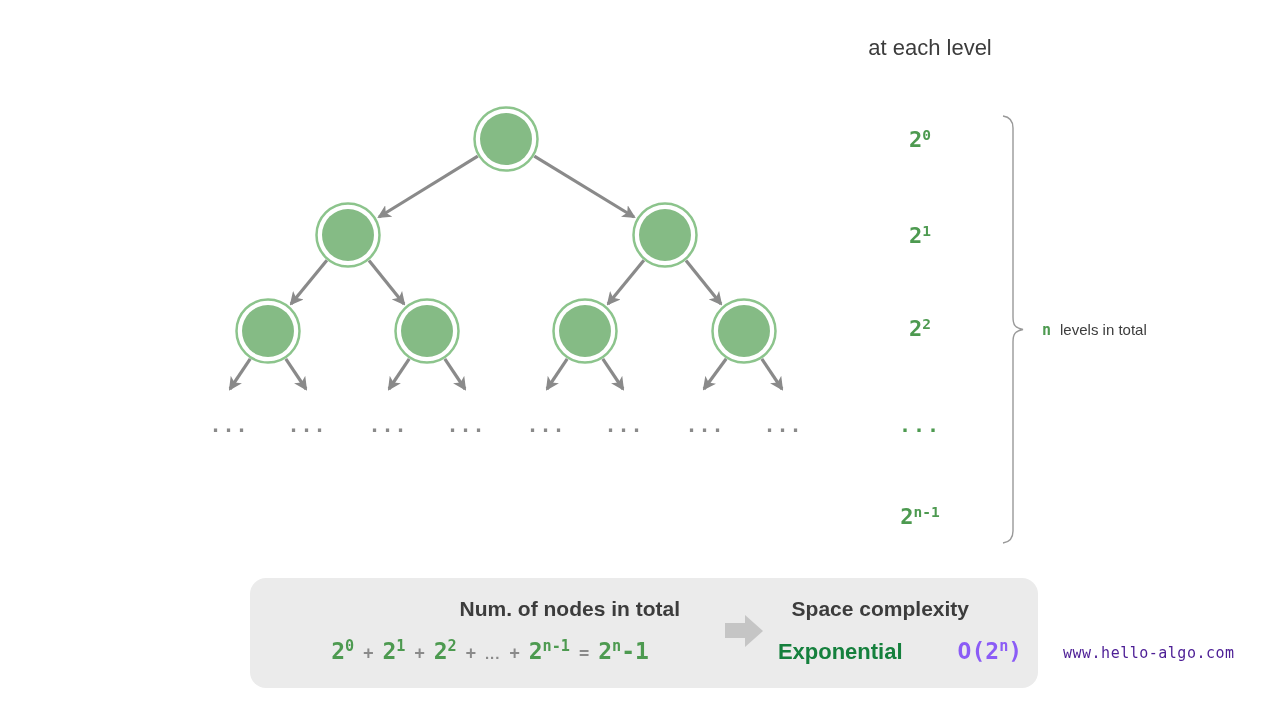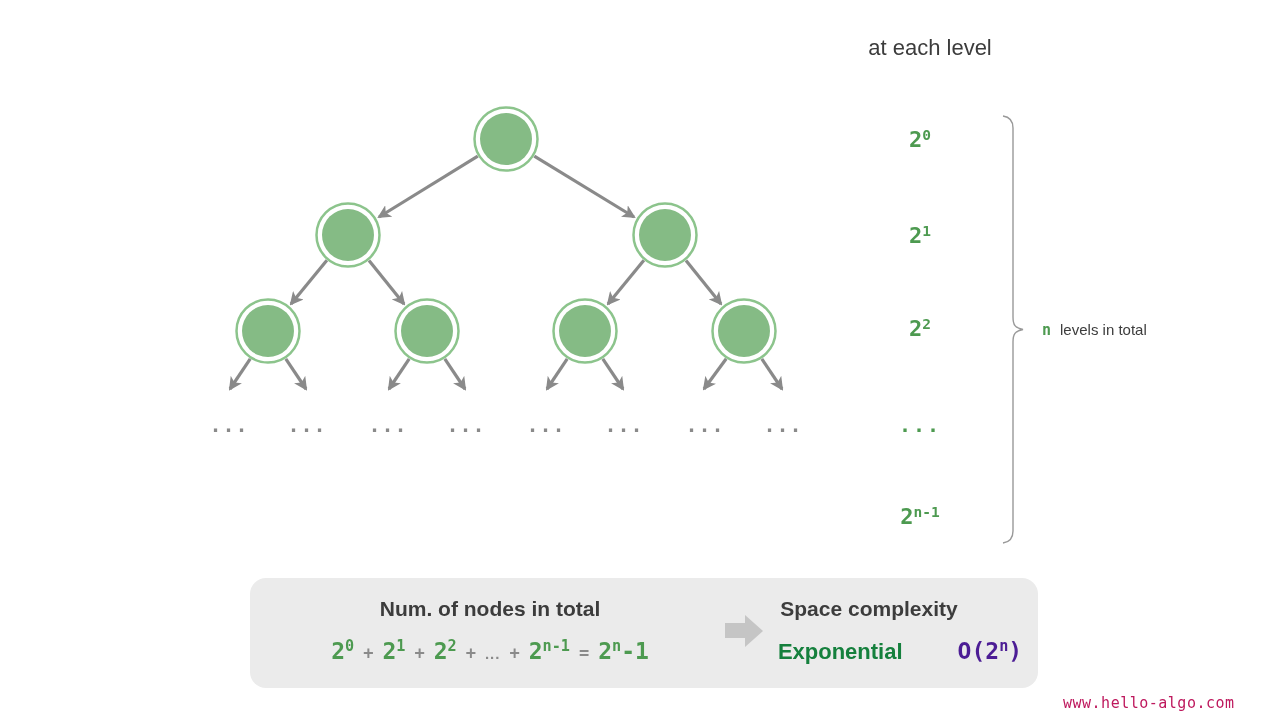--- a/index.html
+++ b/index.html
@@ -17,31 +17,31 @@
   .lvl sup, .fx sup{font-size:0.66em;vertical-align:0.5em;line-height:0;}
   .lvl-dots{font-size:20px;letter-spacing:2px;}
   
   .brace-lbl{left:1042px;top:317px;width:220px;font-size:15px;line-height:26px;color:#3c3c3c;}
   .brace-lbl .n{color:#4d9a50;font-family:"DejaVu Sans Mono",monospace;font-weight:bold;margin-right:9px;}
   
   .tdots{top:413px;width:44px;text-align:center;color:#8a8a8a;
          font-family:"DejaVu Sans Mono",monospace;font-weight:bold;font-size:20px;letter-spacing:1px;}
   
   .box{left:250px;top:578px;width:788px;height:110px;background:#ebebeb;border-radius:16px;}
-  .box-title{top:597px;font-size:21px;font-weight:bold;color:#3c3c3c;text-align:center;line-height:24px;}
+  .box-title{top:597px;font-size:21px;font-weight:bold;color:#3c3c3c;text-align:right;line-height:24px;}
   .fx{left:283px;top:638px;width:414px;display:flex;justify-content:center;align-items:baseline;gap:9px;}
   .fx .g{color:#4d9a50;font-family:"DejaVu Sans Mono",monospace;font-weight:bold;font-size:23px;}
   .fx .op{color:#8a8a8a;font-family:"DejaVu Sans Mono",monospace;font-weight:bold;font-size:17px;}
   .fx .fdots{color:#8a8a8a;font-weight:bold;font-size:15px;letter-spacing:1px;}
   .cx{left:778px;top:638px;width:244px;display:flex;justify-content:center;align-items:baseline;gap:11px;}
   .cx .word{color:#15803d;font-weight:bold;font-size:22px;}
-  .cx .bigo{color:#4c1d95;font-family:"DejaVu Sans Mono",monospace;font-weight:bold;font-size:23px;margin-left:44px;}
+  .cx .bigo{color:#8b5cf6;font-family:"DejaVu Sans Mono",monospace;font-weight:bold;font-size:23px;margin-left:44px;}
   .cx .bigo sup{font-size:0.66em;vertical-align:0.5em;line-height:0;}
   
-  .wm{left:1063px;top:694px;font-family:"DejaVu Sans Mono",monospace;font-size:15px;color:#be185d;letter-spacing:0.5px;}
+  .wm{left:1063px;top:644px;font-family:"DejaVu Sans Mono",monospace;font-size:15px;color:#4c1d95;letter-spacing:0.5px;}
 </style>
 </head>
 <body>
 
 <div class="abs box"></div>
 
 <svg width="1280" height="720" viewBox="0 0 1280 720">
   <defs>
     <marker id="ah" viewBox="0 0 10 10" refX="8.5" refY="5" markerWidth="4.2" markerHeight="4.2" orient="auto">
       <path d="M0,0 L10,5 L0,10 L2.6,5 z" fill="#8a8a8a"></path>

